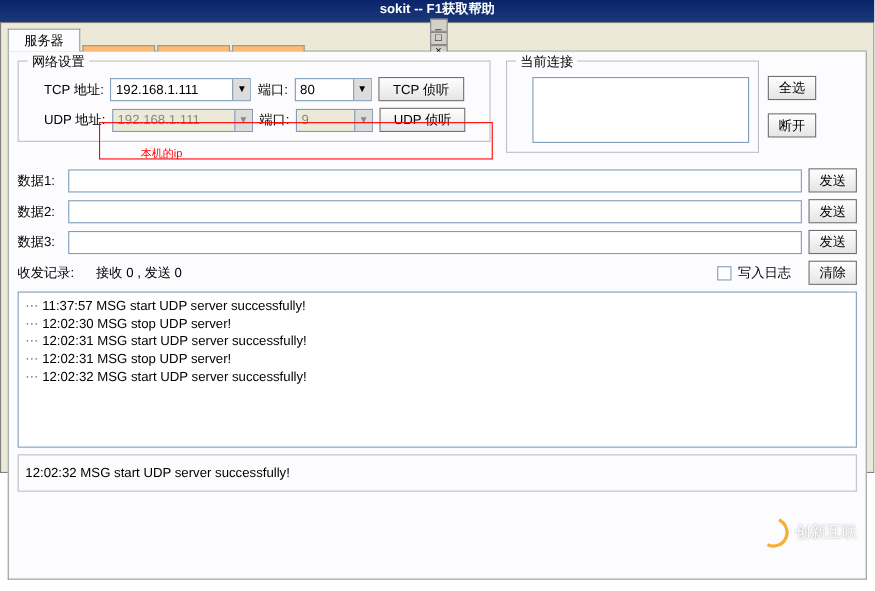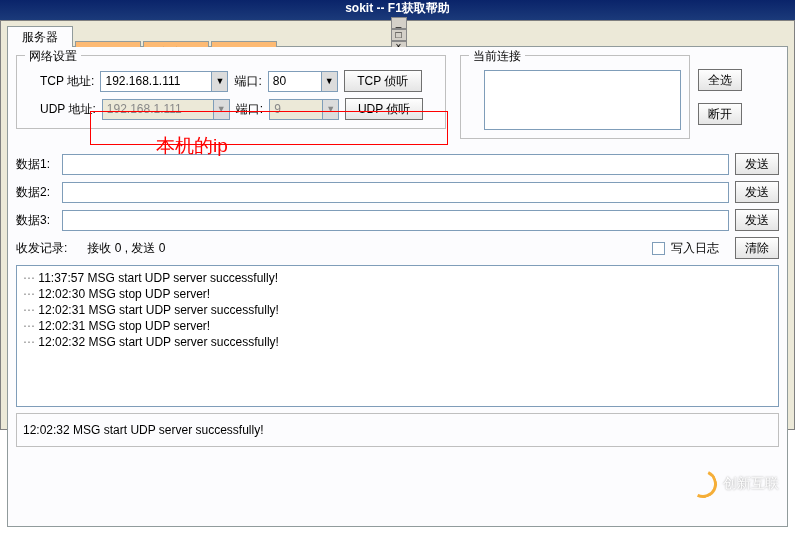--- a/index.html
+++ b/index.html
@@ -159,21 +159,21 @@
       <div><span class="tree-dash">⋯ </span><span>12:02:31 MSG start UDP server successfully!</span></div>
       <div><span class="tree-dash">⋯ </span><span>12:02:31 MSG stop UDP server!</span></div>
       <div><span class="tree-dash">⋯ </span><span>12:02:32 MSG start UDP server successfully!</span></div>
     </div>
 
     <div class="statusbar">
       <span>12:02:32 MSG start UDP server successfully!</span>
     </div>
 
     <div class="anno-box" style="left:82px; top:64px; width:358px; height:34px;"></div>
-    <span class="anno-text" style="left:148px; top:86px; font-size:19px;">本机的ip</span>
+    <span class="anno-text" style="left:120px; top:86px; font-size:10px;">本机的ip</span>
 
     <div class="watermark">
       <span class="arc"></span>
       <span class="wtxt">创新互联</span>
     </div>
 
   </div>
 </div>
 
 </body></html>

